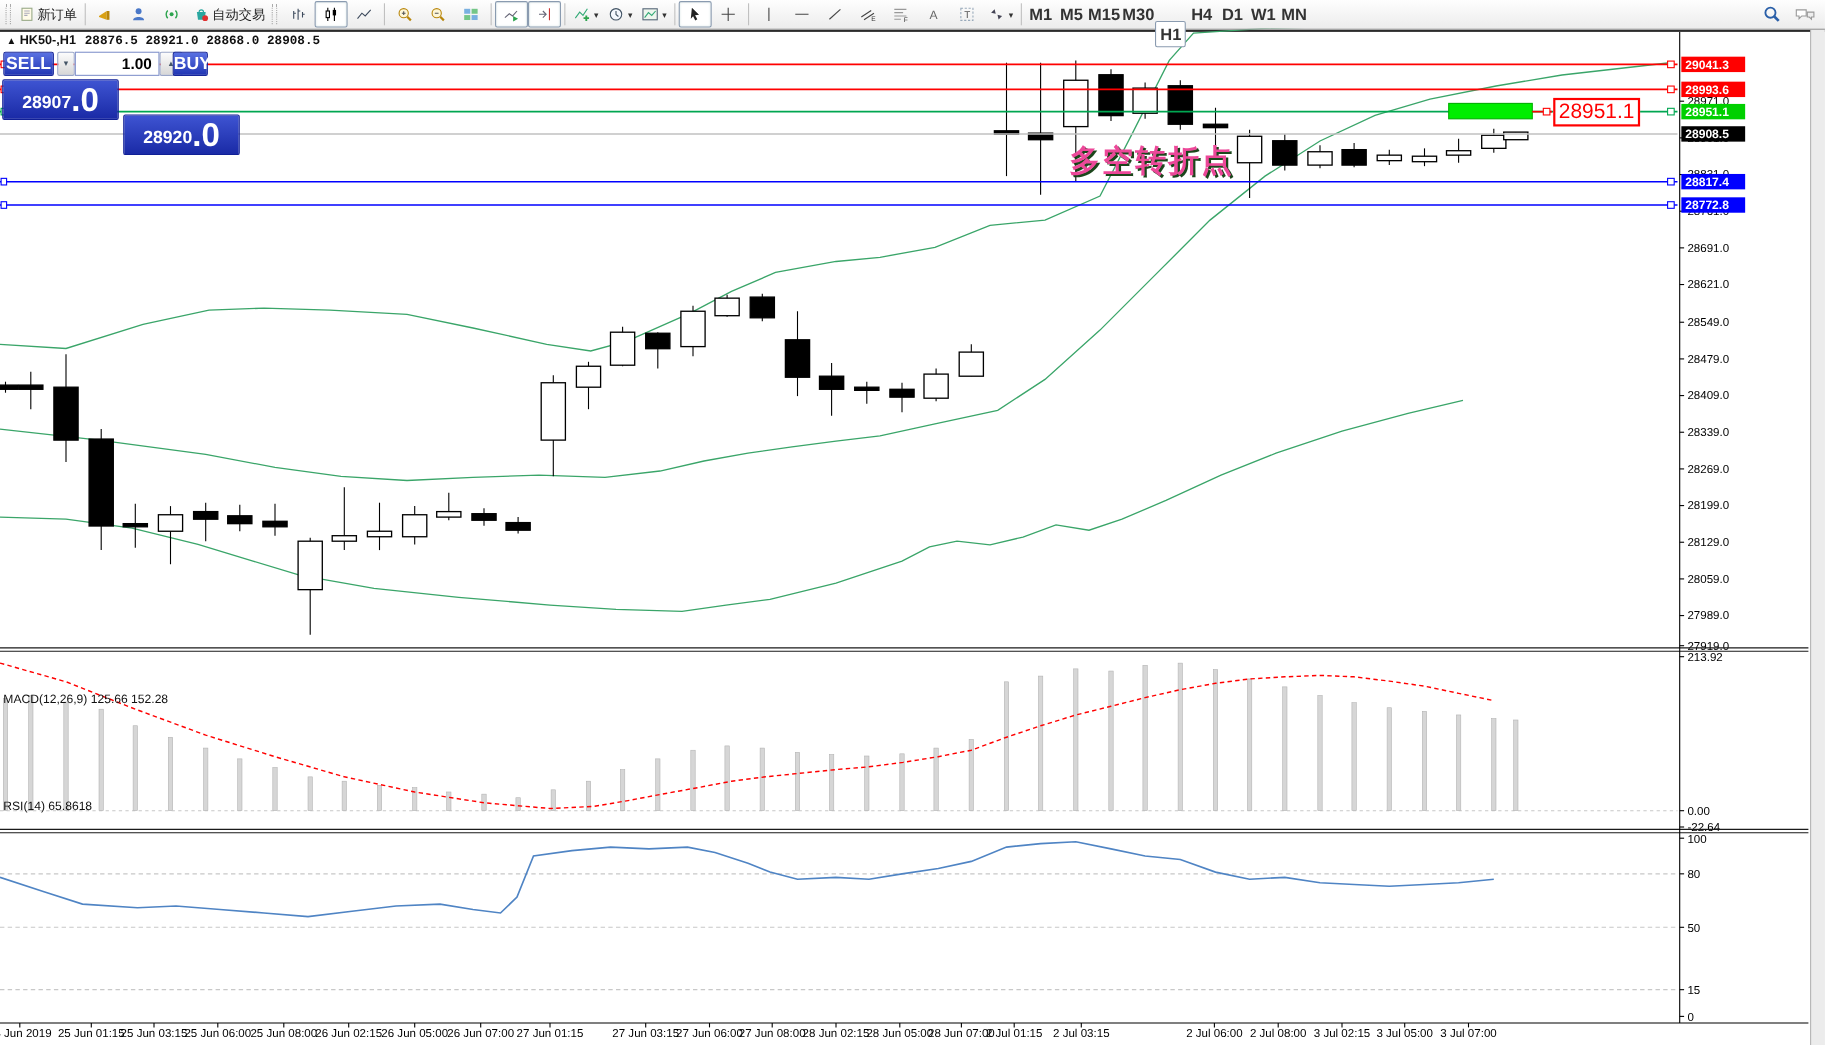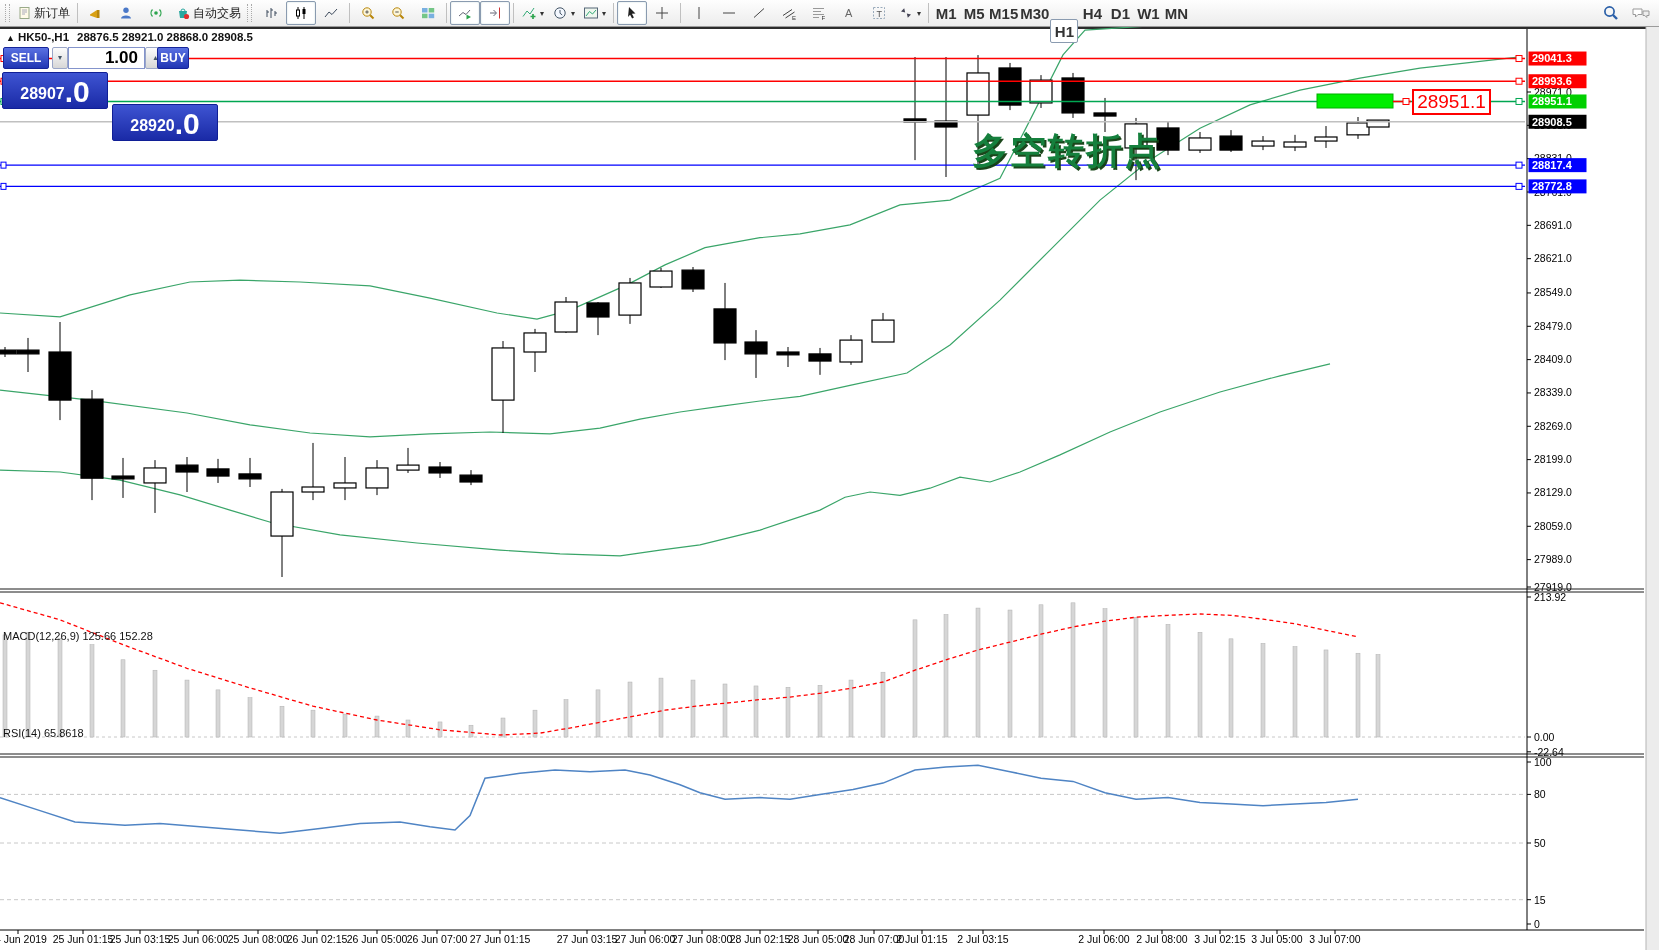--- a/index.html
+++ b/index.html
@@ -17,52 +17,52 @@
   .sep{width:1px;height:20px;background:#c0c0c0;margin:0 3px;}
   .grip{width:3px;height:18px;border-left:1px dotted #aaa;border-right:1px dotted #aaa;margin:0 4px 0 2px;}
   .caret{font-size:8px;color:#333;margin-left:1px;}
   .tf{font-size:15px;font-weight:bold;color:#333;height:22px;min-width:26px;
       display:flex;align-items:center;justify-content:center;border:1px solid transparent;border-radius:2px;}
   .tf.active{background:#fff;border:1px solid #8a9bb0;margin-top:36px;}
   .tb-right{margin-left:auto;display:flex;align-items:center;}
   
   #chart-svg{position:absolute;left:0;top:0;z-index:1;}
   .chart-title{position:absolute;left:6px;top:31px;z-index:6;font-size:11.5px;font-weight:bold;color:#111;}
-  .chart-title .ohlc{margin-left:8px;font-weight:bold;}
+  .chart-title .ohlc{margin-left:8px;font-weight:bold;font-family:Liberation Mono, monospace;}
   .chart-title .tri{font-size:9px;margin-right:3px;}
   
   .panel{position:absolute;left:2px;top:47px;width:217px;height:63px;z-index:10;}
   .row1{position:absolute;left:0;top:0;height:23px;width:217px;}
   .btn-sell,.btn-buy{position:absolute;top:0;height:22px;box-sizing:border-box;
      background:linear-gradient(#5a71e2,#2136b4);border:1px solid #16259a;border-radius:2px;
-     color:#fff;font-size:12px;font-weight:bold;text-align:center;line-height:21px;}
+     color:#fff;font-size:16px;font-weight:bold;text-align:center;line-height:21px;}
   .btn-sell{left:1px;width:46px;}
   .btn-buy{left:155px;width:32px;}
   .spin-dn,.spin-up{position:absolute;top:0;height:22px;box-sizing:border-box;
      background:linear-gradient(#fcfcfc,#d7d7d7);border:1px solid #9aa6c8;color:#456;
      font-size:8px;text-align:center;line-height:20px;border-radius:2px;}
   .spin-dn{left:50px;width:16px;}
   .spin-up{left:143px;width:21px;}
   .vol{position:absolute;left:66px;top:0;width:77px;height:22px;box-sizing:border-box;
-     border:1px solid #8494cc;background:#fff;font-size:17px;font-weight:bold;text-align:right;
+     border:1px solid #8494cc;background:#fff;font-size:14px;font-weight:bold;text-align:right;
      padding-right:6px;font-family:"Liberation Sans",sans-serif;}
   .pbox{position:absolute;top:25px;width:106px;height:37px;box-sizing:border-box;border-radius:2px;
      background:linear-gradient(#3e54d2,#1a2aa6);border:1px solid #101f96;color:#fff;
      display:flex;align-items:flex-end;justify-content:center;padding-bottom:1px;}
   .pbox.sell{left:0px;}
   .pbox.buy{left:110px;margin-top:32px;}
   .pnum{font-size:16px;font-weight:bold;line-height:26px;}
   .ppip{font-size:30px;font-weight:bold;line-height:30px;}
   
   .ind-label{position:absolute;left:3px;z-index:6;font-size:11px;color:#111;}
   #macd-label{top:593px;margin-top:37px;}
   #rsi-label{top:727px;}
   
-  .turning{position:absolute;left:972px;top:127px;z-index:6;font-size:36px;font-weight:bold;
-    color:#15803d;letter-spacing:2px;text-shadow:2px 2px 0 rgba(15,60,15,0.95);}
+  .turning{position:absolute;left:972px;top:127px;z-index:6;font-size:28px;font-weight:bold;
+    color:#ec4899;letter-spacing:2px;text-shadow:2px 2px 0 rgba(15,60,15,0.95);}
   .callout{position:absolute;left:1412px;top:89px;width:79px;height:26px;z-index:6;box-sizing:border-box;
     background:#fff;border:2px solid #f00;color:#f00;font-size:19px;text-align:center;line-height:22px;}
 </style>
 </head>
 <body>
 
 <div class="toolbar">
   <div class="grip"></div>
   <div class="tbtn">
     <svg width="14" height="14">

